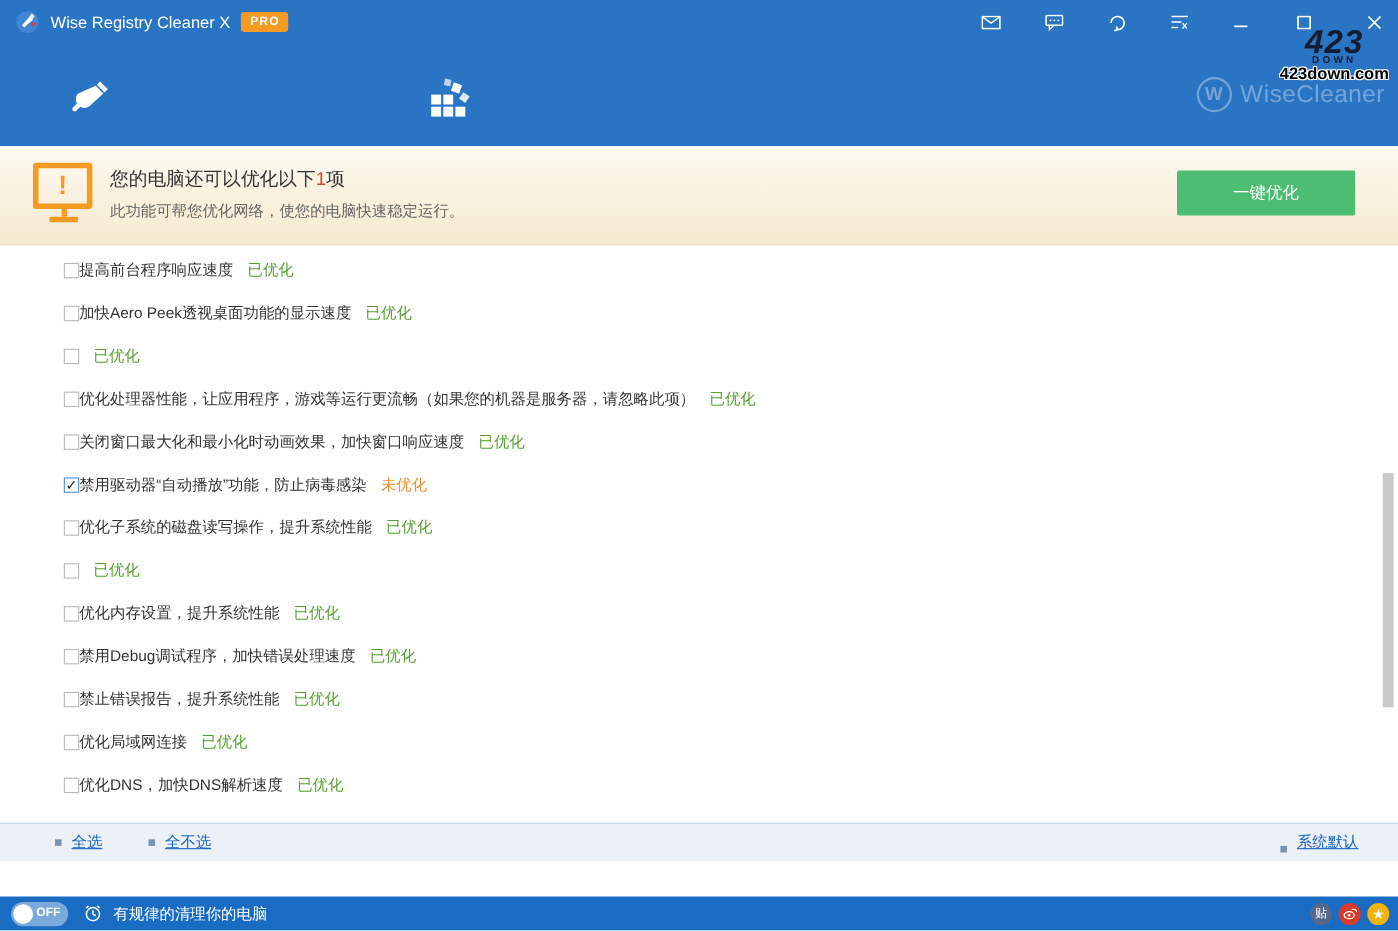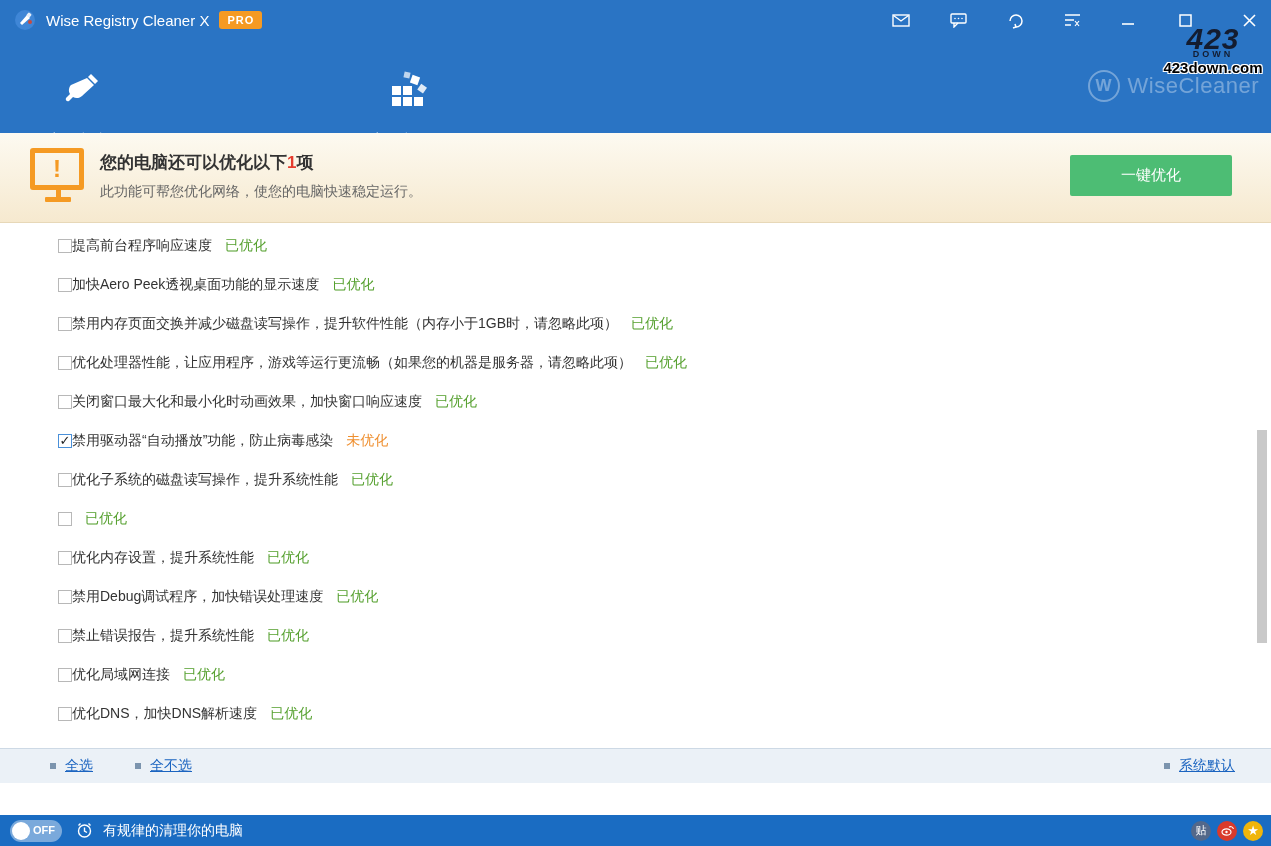--- a/index.html
+++ b/index.html
@@ -34,21 +34,21 @@
   .brandmark .w-text { font-size:22px; margin-left:8px; letter-spacing:.5px; }
 
   
   .banner { position:absolute; top:133px; left:0; right:0; height:90px;
       background:linear-gradient(#fdfaf1,#f6e9cf); border-bottom:1px solid #e7d8b8; }
   .warn-icon { position:absolute; left:30px; top:15px; width:56px; height:58px; }
   .warn-screen { width:54px; height:42px; border:5px solid #f59a23; border-radius:3px; display:flex; align-items:center; justify-content:center; }
   .warn-mark { color:#f59a23; font-size:24px; font-weight:900; }
   .warn-stand { width:5px; height:7px; background:#f59a23; margin:0 auto; }
   .warn-base { width:26px; height:5px; background:#f59a23; margin:0 auto; border-radius:1px; }
-  .banner-title { position:absolute; left:100px; top:18px; font-size:17px; font-weight:bold; color:#333; }
+  .banner-title { position:absolute; left:100px; top:18px; font-size:17px; font-weight:normal; color:#333; }
   .banner-title .cnt { color:#e53c2e; }
   .banner-desc { position:absolute; left:100px; top:50px; font-size:14px; color:#666; }
   .optimize-btn { position:absolute; right:39px; top:22px; width:162px; height:41px; background:#4dbd74; color:#fff;
       font-size:15px; border:none; border-radius:2px; cursor:pointer; font-family:inherit; }
 
   
   .list { position:absolute; top:224px; left:0; right:0; height:556px; background:#fff; padding-top:2px; }
   .row { height:39px; display:flex; align-items:center; padding-left:58px; }
   .row.section { padding-left:28px; }
   .cb { width:14px; height:14px; border:1px solid #b8b8b8; background:#fff; display:inline-flex; align-items:center; justify-content:center; font-size:13px; color:#222; line-height:1; cursor:pointer; flex:none; }
@@ -61,21 +61,21 @@
   .globe { width:19px; height:19px; flex:none; }
   .scroll-thumb { position:absolute; right:4px; top:207px; width:10px; height:213px; background:#c9c9c9; }
 
   
   .select-bar { position:absolute; top:748px; left:0; right:0; height:35px; background:#ebf1f7; border-top:1px solid #cdd9e5;
       display:flex; align-items:center; }
   .sel-link { display:flex; align-items:center; font-size:14px; color:#1b64c0; cursor:pointer; }
   .sel-link .bullet { width:6px; height:6px; background:#7b94ae; margin-right:9px; }
   .sel-link .txt { text-decoration:underline; }
   .sel-left { display:flex; gap:42px; margin-left:50px; }
-  .sel-right { margin-left:auto; margin-right:36px; }
+  .sel-right { margin-left:auto; margin-right:36px;align-items:flex-end; }
 
   
   .statusbar { position:absolute; top:815px; left:0; right:0; height:31px; background:#1a6cc2; display:flex; align-items:center; }
   .toggle { margin-left:10px; width:52px; height:22px; background:rgba(255,255,255,.42); border-radius:11px; position:relative; cursor:pointer; flex:none; }
   .toggle .knob { position:absolute; left:2px; top:2px; width:18px; height:18px; background:#fff; border-radius:50%; }
   .toggle .t-lbl { position:absolute; right:7px; top:4px; font-size:11px; font-weight:bold; color:#fff; }
   .alarm { margin-left:14px; color:#fff; display:flex; }
   .sb-msg { margin-left:10px; color:#fff; font-size:14px; }
   .sb-social { margin-left:auto; margin-right:8px; display:flex; gap:6px; }
   .soc { width:20px; height:20px; border-radius:50%; display:flex; align-items:center; justify-content:center; color:#fff; font-size:11px; cursor:pointer; }
@@ -204,21 +204,20 @@
         <span class="lbl">提高前台程序响应速度</span>
         <span class="status done">已优化</span>
       </div>
       <div class="row">
         <span class="cb"></span>
         <span class="lbl">加快Aero Peek透视桌面功能的显示速度</span>
         <span class="status done">已优化</span>
       </div>
       <div class="row">
         <span class="cb"></span>
-        <span class="lbl">禁用内存页面交换并减少磁盘读写操作，提升软件性能（内存小于1GB时，请忽略此项）</span>
         <span class="status done">已优化</span>
       </div>
       <div class="row">
         <span class="cb"></span>
         <span class="lbl">优化处理器性能，让应用程序，游戏等运行更流畅（如果您的机器是服务器，请忽略此项）</span>
         <span class="status done">已优化</span>
       </div>
       <div class="row">
         <span class="cb"></span>
         <span class="lbl">关闭窗口最大化和最小化时动画效果，加快窗口响应速度</span>

